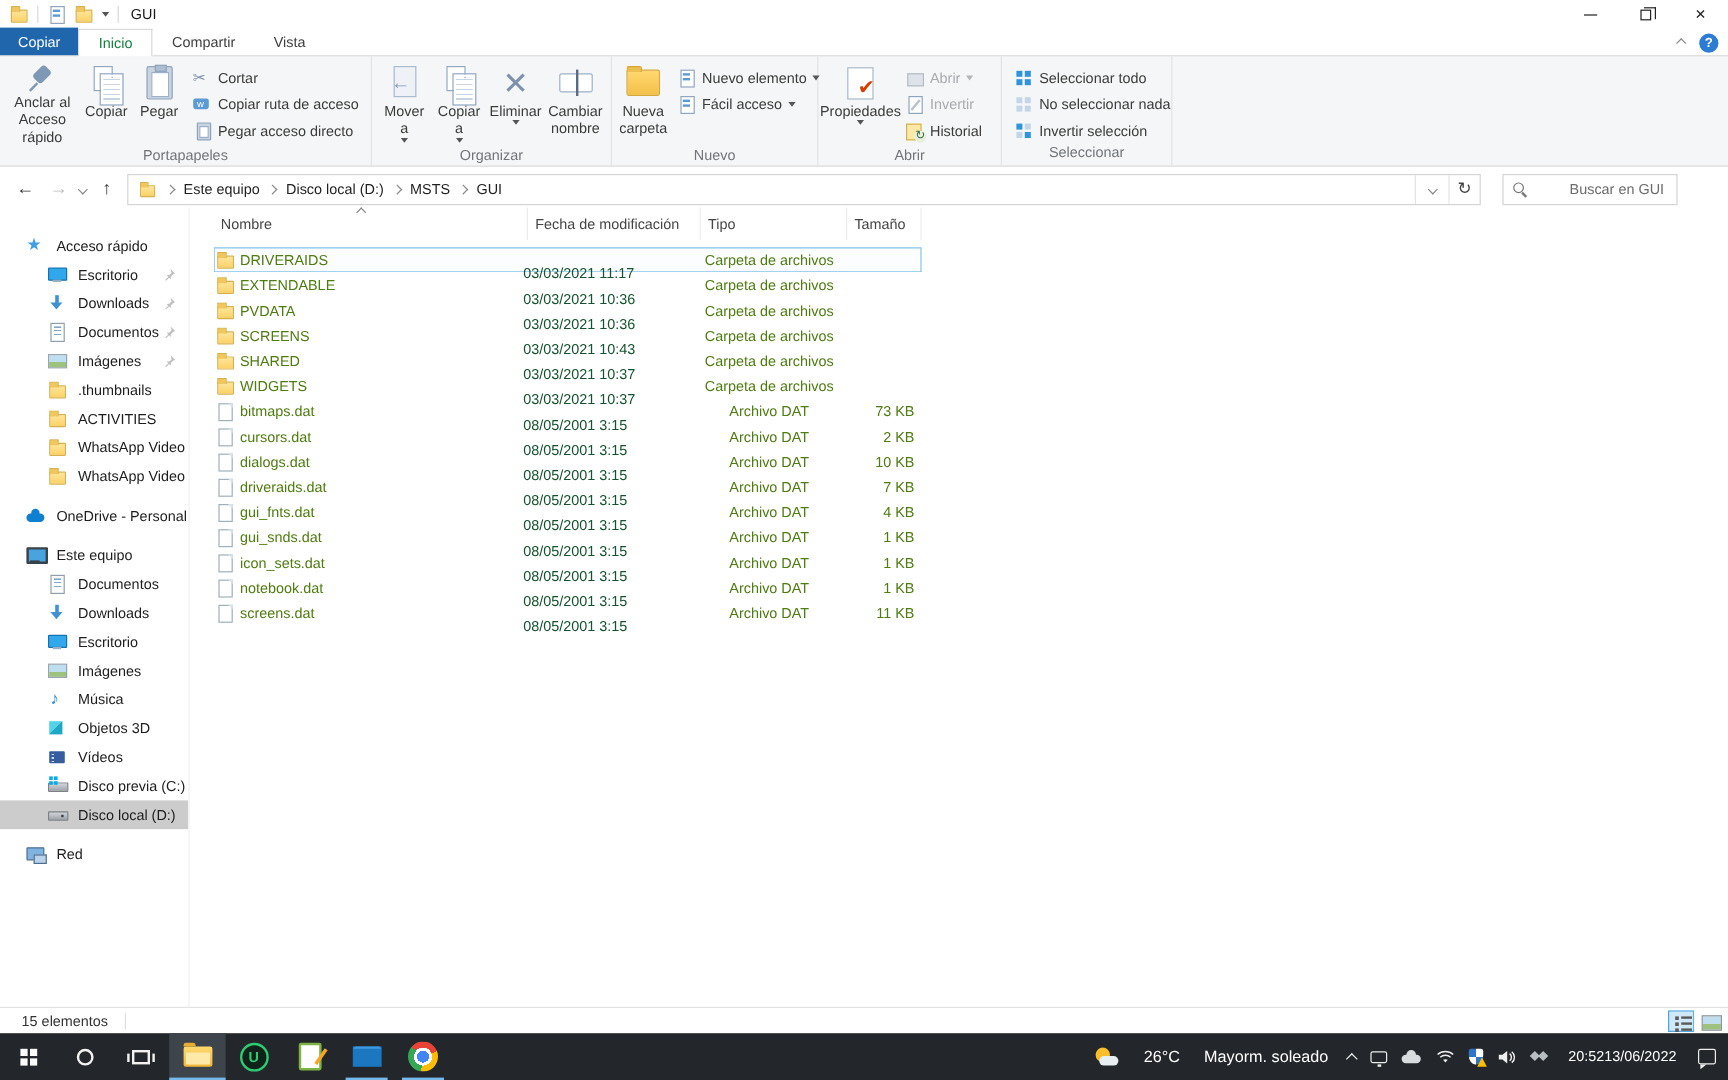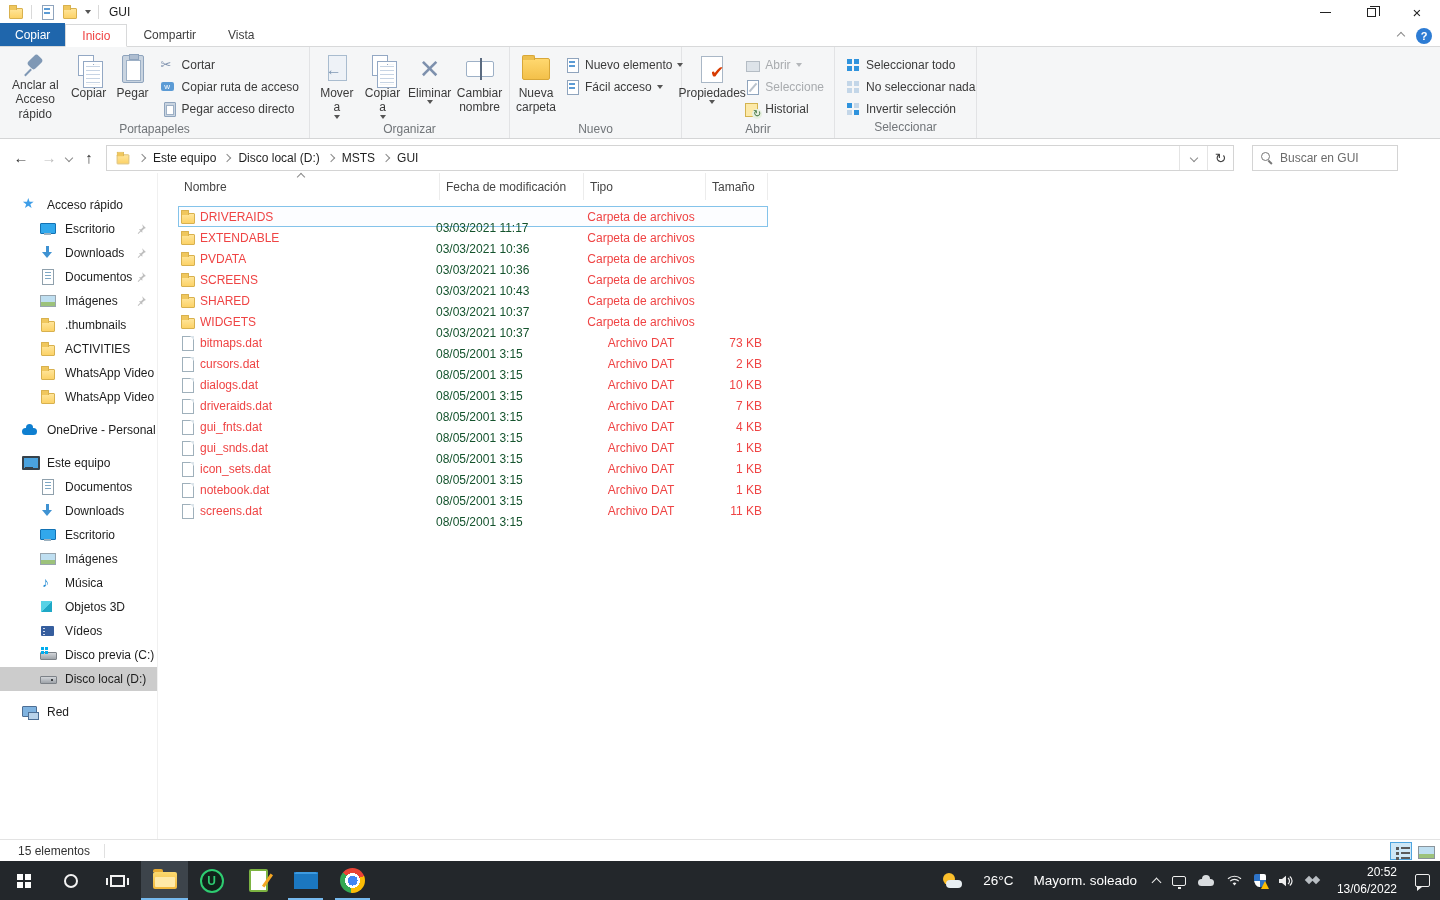--- a/index.html
+++ b/index.html
@@ -16,21 +16,21 @@
   .wbtn { width:46px; display:flex; align-items:center; justify-content:center; color:#222; font-size:14px; }
   .wmin { width:11px; height:1px; background:#222; }
   .wrest { position:relative; width:9px; height:9px; border:1px solid #222; background:#fff; }
   .wrest::before { content:""; position:absolute; top:-3px; left:2px; width:9px; height:9px; border:1px solid #222; border-left:none; border-bottom:none; }
   .wclose { font-size:15px; line-height:1; }
 
   
   .tabsrow { height:23px; display:flex; align-items:flex-end; border-bottom:1px solid #d8d9da; background:#fff; position:relative; }
   .tab-file { background:#1f66ac; color:#fff; padding:4px 15px; height:23px; display:flex; align-items:center; }
   .tab { padding:4px 16px; height:23px; display:flex; align-items:center; color:#3e3e3e; }
-  .tab.active { background:#fff; border:1px solid #d8d9da; border-bottom:1px solid #fff; margin-bottom:-1px; color:#ef4444;text-align:center; }
+  .tab.active { background:#fff; border:1px solid #d8d9da; border-bottom:1px solid #fff; margin-bottom:-1px; color:#15803d;text-align:center; }
   .ribbon-help { position:absolute; right:8px; top:4px; display:flex; align-items:center; gap:12px; }
   .helpq { width:16px; height:16px; border-radius:50%; background:#2d7cd4; color:#fff; font-weight:bold; font-size:11px; display:flex; align-items:center; justify-content:center; }
 
   
   .chev { display:inline-block; width:6px; height:6px; border-right:1.5px solid #8a8a8a; border-bottom:1.5px solid #8a8a8a; }
   .chev-r { transform:rotate(-45deg); }
   .chev-d { transform:rotate(45deg); }
   .chev-u { transform:rotate(-135deg); }
   .dd { display:inline-block; width:0; height:0; border-left:3.5px solid transparent; border-right:3.5px solid transparent; border-top:4px solid #555; vertical-align:middle; }
   .dd.dis { border-top-color:#b4b7ba; }
@@ -91,21 +91,21 @@
   .nav-arrow.dis { color:#bcbcbc; }
   .addrbox { flex:0 0 auto; width:1128px; height:26px; border:1px solid #d4d4d4; display:flex; align-items:center; background:#fff; }
   .addr-crumbs { display:flex; align-items:center; gap:8px; padding:0 8px; flex:1; }
   .crumb { color:#1f1f1f; font-size:12px; }
   .addr-cell { width:28px; height:100%; border-left:1px solid #e4e4e4; display:flex; align-items:center; justify-content:center; }
   .refresh { font-size:14px; color:#444; width:26px; text-align:center; }
   .searchbox { margin-left:12px; width:146px; height:26px; border:1px solid #d4d4d4; display:flex; align-items:center; gap:7px; padding:0 8px; }
   .mag { position:relative; width:12px; height:12px; flex:0 0 12px; }
   .mag::before { content:""; position:absolute; left:0; top:0; width:7px; height:7px; border:1.4px solid #777; border-radius:50%; }
   .mag::after { content:""; position:absolute; left:8px; top:8px; width:1.6px; height:4.5px; background:#777; transform:rotate(-45deg); }
-  .searchbox input { border:none; outline:none; width:100%; font-family:inherit; font-size:12px; color:#737373; }
+  .searchbox input { border:none; outline:none; width:100%; font-family:inherit; font-size:12px; color:#737373;margin-left:28px; }
   .searchbox input::placeholder { color:#6b6b6b; opacity:1; }
 
   
   .main { position:absolute; top:136px; bottom:61px; left:0; right:0; display:flex; margin-top:37px; }
   .sidebar { width:157px; flex:0 0 157px; padding-top:20px; overflow:hidden; }
   .filearea { flex:1; position:relative; border-left:1px solid #f0f0f0; }
   .preview { width:276px; flex:0 0 276px; border-left:1px solid #e6e6e6; }
   .preview-msg { margin:316px auto 0; width:262px; text-align:center; color:#444; font-size:12.5px; line-height:1.45; }
 
   
@@ -149,21 +149,21 @@
   .fh { height:100%; display:flex; align-items:center; padding-left:6px; border-right:1px solid #ececec; position:relative; }
   .fh.name { width:262px; }
   .fh.date { width:144px; }
   .fh.type { width:122px; }
   .fh.size { width:62px; border-right:1px solid #ececec; }
   .sortmark { position:absolute; left:120px; top:1px; }
   .frows { padding-top:6px; }
   .frow { display:flex; align-items:center; height:21px; margin-left:20px; width:590px; }
   .frow.selected { box-shadow:inset 0 0 0 1px #84c3ea; background:#fcfdff; }
   .frow .ic { margin-left:2px; margin-right:4px; }
-  .fc { white-space:nowrap; overflow:hidden; color:#ef4444; }
+  .fc { white-space:nowrap; overflow:hidden; color:#4d7c0f; }
   .fc.name { width:236px; }
   .fc.date { width:144px; color:#14532d;margin-top:23px; }
   .fc.type { width:122px;text-align:center; }
   .fc.size { width:60px; text-align:right; }
 
   
   .statusbar { position:absolute; left:0; right:0; bottom:39px; height:22px; border-top:1px solid #e3e3e3; display:flex; align-items:center; background:#fff; }
   .status-count { padding:0 14px 0 18px; color:#333; }
   .status-sep { width:1px; height:14px; background:#e0e0e0; }
   .status-views { margin-left:auto; display:flex; gap:2px; padding-right:4px; }
@@ -206,21 +206,21 @@
   .cast { width:14px; height:10px; border:1.5px solid #eee; border-radius:2px; position:relative; }
   .cast::after { content:""; position:absolute; left:5px; bottom:-4px; width:3px; height:2px; background:#eee; }
   .cloud-tray { position:relative; width:17px; height:11px; }
   .cloud-tray::before { content:""; position:absolute; left:0; top:4px; width:16px; height:7px; background:#d9dcdf; border-radius:4px; }
   .cloud-tray::after { content:""; position:absolute; left:4px; top:0; width:8px; height:8px; background:#d9dcdf; border-radius:50%; }
   .shield { position:relative; width:12px; height:13px; background:conic-gradient(#fff 0 90deg, #2e74c9 90deg 180deg, #fff 180deg 270deg, #2e74c9 270deg); border-radius:2px 2px 45% 45%/2px 2px 58% 58%; }
   .shield::after { content:""; position:absolute; right:-3px; bottom:-2px; width:0; height:0; border-left:4.5px solid transparent; border-right:4.5px solid transparent; border-bottom:8px solid #fbbc04; }
   .dropbox { position:relative; width:16px; height:13px; }
   .dropbox::before { content:""; position:absolute; left:1px; top:3px; width:6px; height:6px; background:#b9bec3; transform:rotate(45deg); }
   .dropbox::after { content:""; position:absolute; left:8px; top:3px; width:6px; height:6px; background:#b9bec3; transform:rotate(45deg); }
-  .clock { display:flex; flex-direction:column; align-items:flex-end; justify-content:center; line-height:1.35; font-size:12px; padding:0 10px; }
+  .clock { display:flex; flex-direction:row; align-items:flex-end; justify-content:center; line-height:1.35; font-size:12px; padding:0 10px; }
   .action { width:15px; height:13px; border:1.5px solid #eee; border-radius:2px; position:relative; margin:0 8px; }
   .action::after { content:""; position:absolute; left:1px; bottom:-5px; width:0; height:0; border-top:4px solid #eee; border-right:5px solid transparent; }
 </style>
 </head>
 <body>
 
 <div class="screen">
 
   <div class="titlebar">
     <div class="qat">
@@ -363,21 +363,21 @@
             <span class="dd"></span>
         </div>
         <div class="sstack">
           <div class="srow dis">
               <span class="si si-open"></span>
               <span>Abrir</span>
               <span class="dd dis"></span>
             </div>
           <div class="srow dis">
               <span class="si si-page pencil"></span>
-              <span>Seleccione</span>
+              <span>Invertir</span>
             </div>
           <div class="srow">
               <span class="si si-hist"></span>
               <span>Historial</span>
             </div>
         </div>
       </div>
       <div class="rlabel">Abrir</div>
     </div>
 

